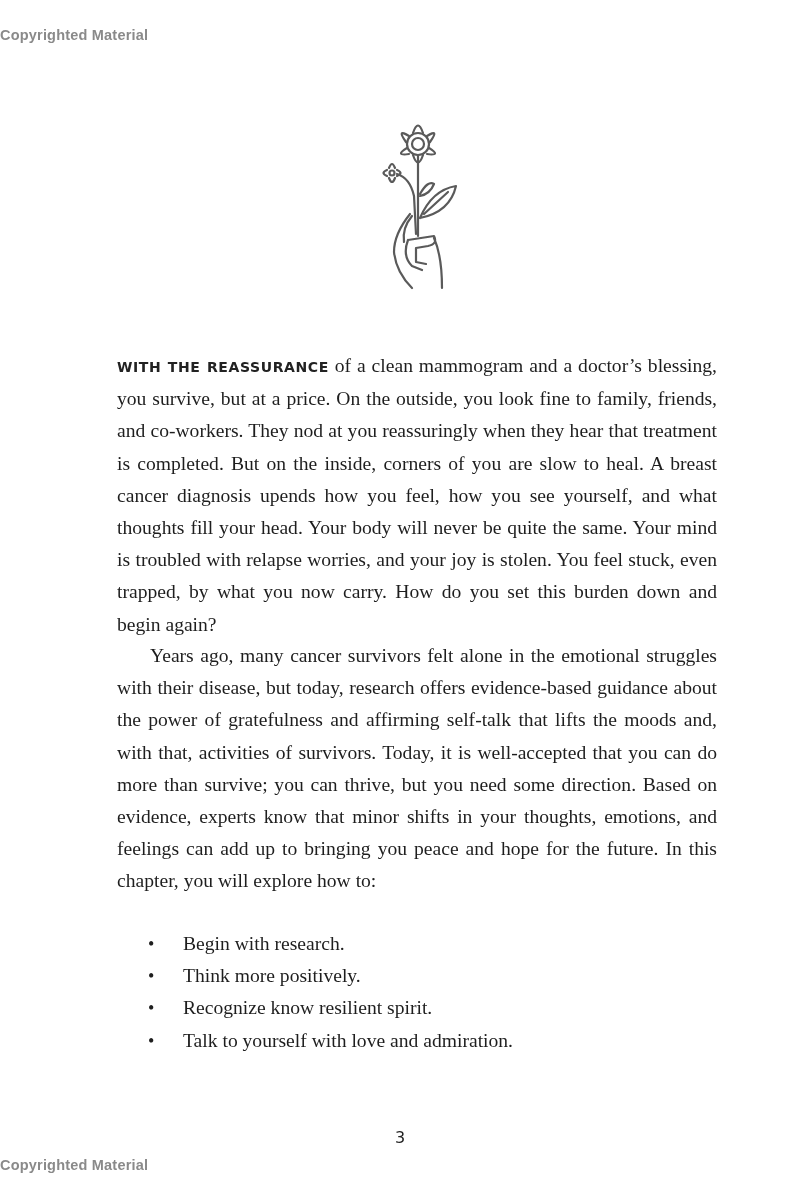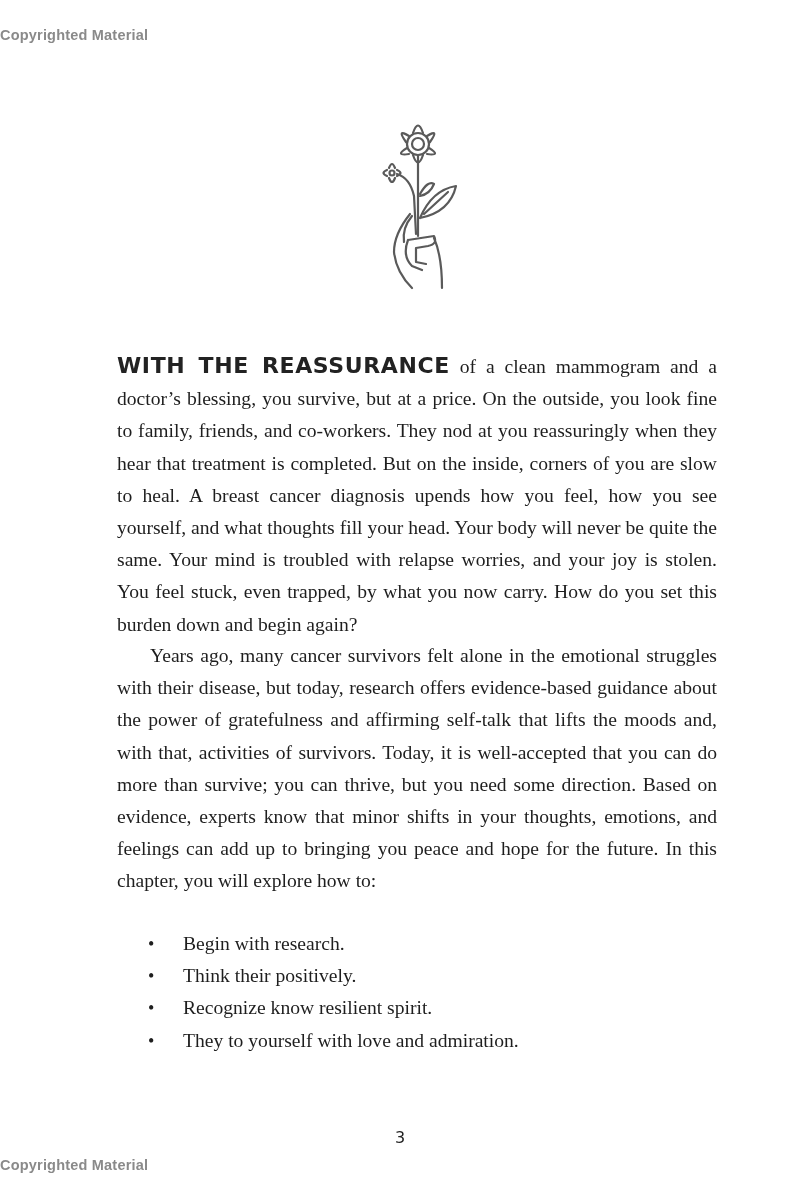--- a/index.html
+++ b/index.html
@@ -13,21 +13,21 @@
     .wm-bottom { top: 1157px; }
     .illustration { position: absolute; left: 372px; top: 116px; width: 88px; height: 176px; }
     .body-text {
       position: absolute; left: 117px; width: 600px;
       font-family: "Liberation Serif", serif; font-size: 19.6px;
       line-height: 32.2px; color: #1e1e1e;
     }
     .para { margin: 0; text-align: justify; text-align-last: left; }
     .lead {
       font-family: "DejaVu Sans", sans-serif; font-weight: bold;
-      font-size: 22px; letter-spacing: 0.6px; color: #222;
+      font-size: 14px; letter-spacing: 0.6px; color: #222;
     }
     .indent { text-indent: 33px; }
     .p1 { top: 350px; }
     .p2 { top: 640px; }
     .bullets {
       position: absolute; left: 117px; top: 928px; margin: 0; padding: 0; list-style: none;
       font-family: "Liberation Serif", serif; font-size: 19.6px; line-height: 32.2px; color: #1e1e1e;
     }
     .bullets li { position: relative; padding-left: 66px; }
     .bullets .dot {
@@ -72,20 +72,20 @@
 <div class="body-text p1">
   <p class="para"><span class="lead">WITH THE REASSURANCE</span><span> of a clean mammogram and a doctor’s blessing, you survive, but at a price. On the outside, you look fine to family, friends, and co-workers. They nod at you reassuringly when they hear that treatment is completed. But on the inside, corners of you are slow to heal. A breast cancer diagnosis upends how you feel, how you see yourself, and what thoughts fill your head. Your body will never be quite the same. Your mind is troubled with relapse worries, and your joy is stolen. You feel stuck, even trapped, by what you now carry. How do you set this burden down and begin again?</span></p>
 </div>
 
 <div class="body-text p2">
   <p class="para indent">Years ago, many cancer survivors felt alone in the emotional struggles with their disease, but today, research offers evidence-based guidance about the power of gratefulness and affirming self-talk that lifts the moods and, with that, activities of survivors. Today, it is well-accepted that you can do more than survive; you can thrive, but you need some direction. Based on evidence, experts know that minor shifts in your thoughts, emotions, and feelings can add up to bringing you peace and hope for the future. In this chapter, you will explore how to:</p>
 </div>
 
 <ul class="bullets">
   <li><span class="dot">•</span><span>Begin with research.</span></li>
-  <li><span class="dot">•</span><span>Think their positively.</span></li>
+  <li><span class="dot">•</span><span>Think more positively.</span></li>
   <li><span class="dot">•</span><span>Recognize know resilient spirit.</span></li>
-  <li><span class="dot">•</span><span>They to yourself with love and admiration.</span></li>
+  <li><span class="dot">•</span><span>Talk to yourself with love and admiration.</span></li>
 </ul>
 
 <div class="page-number">3</div>
 
 <div class="watermark wm-bottom">Copyrighted Material</div>
 
 </body></html>

